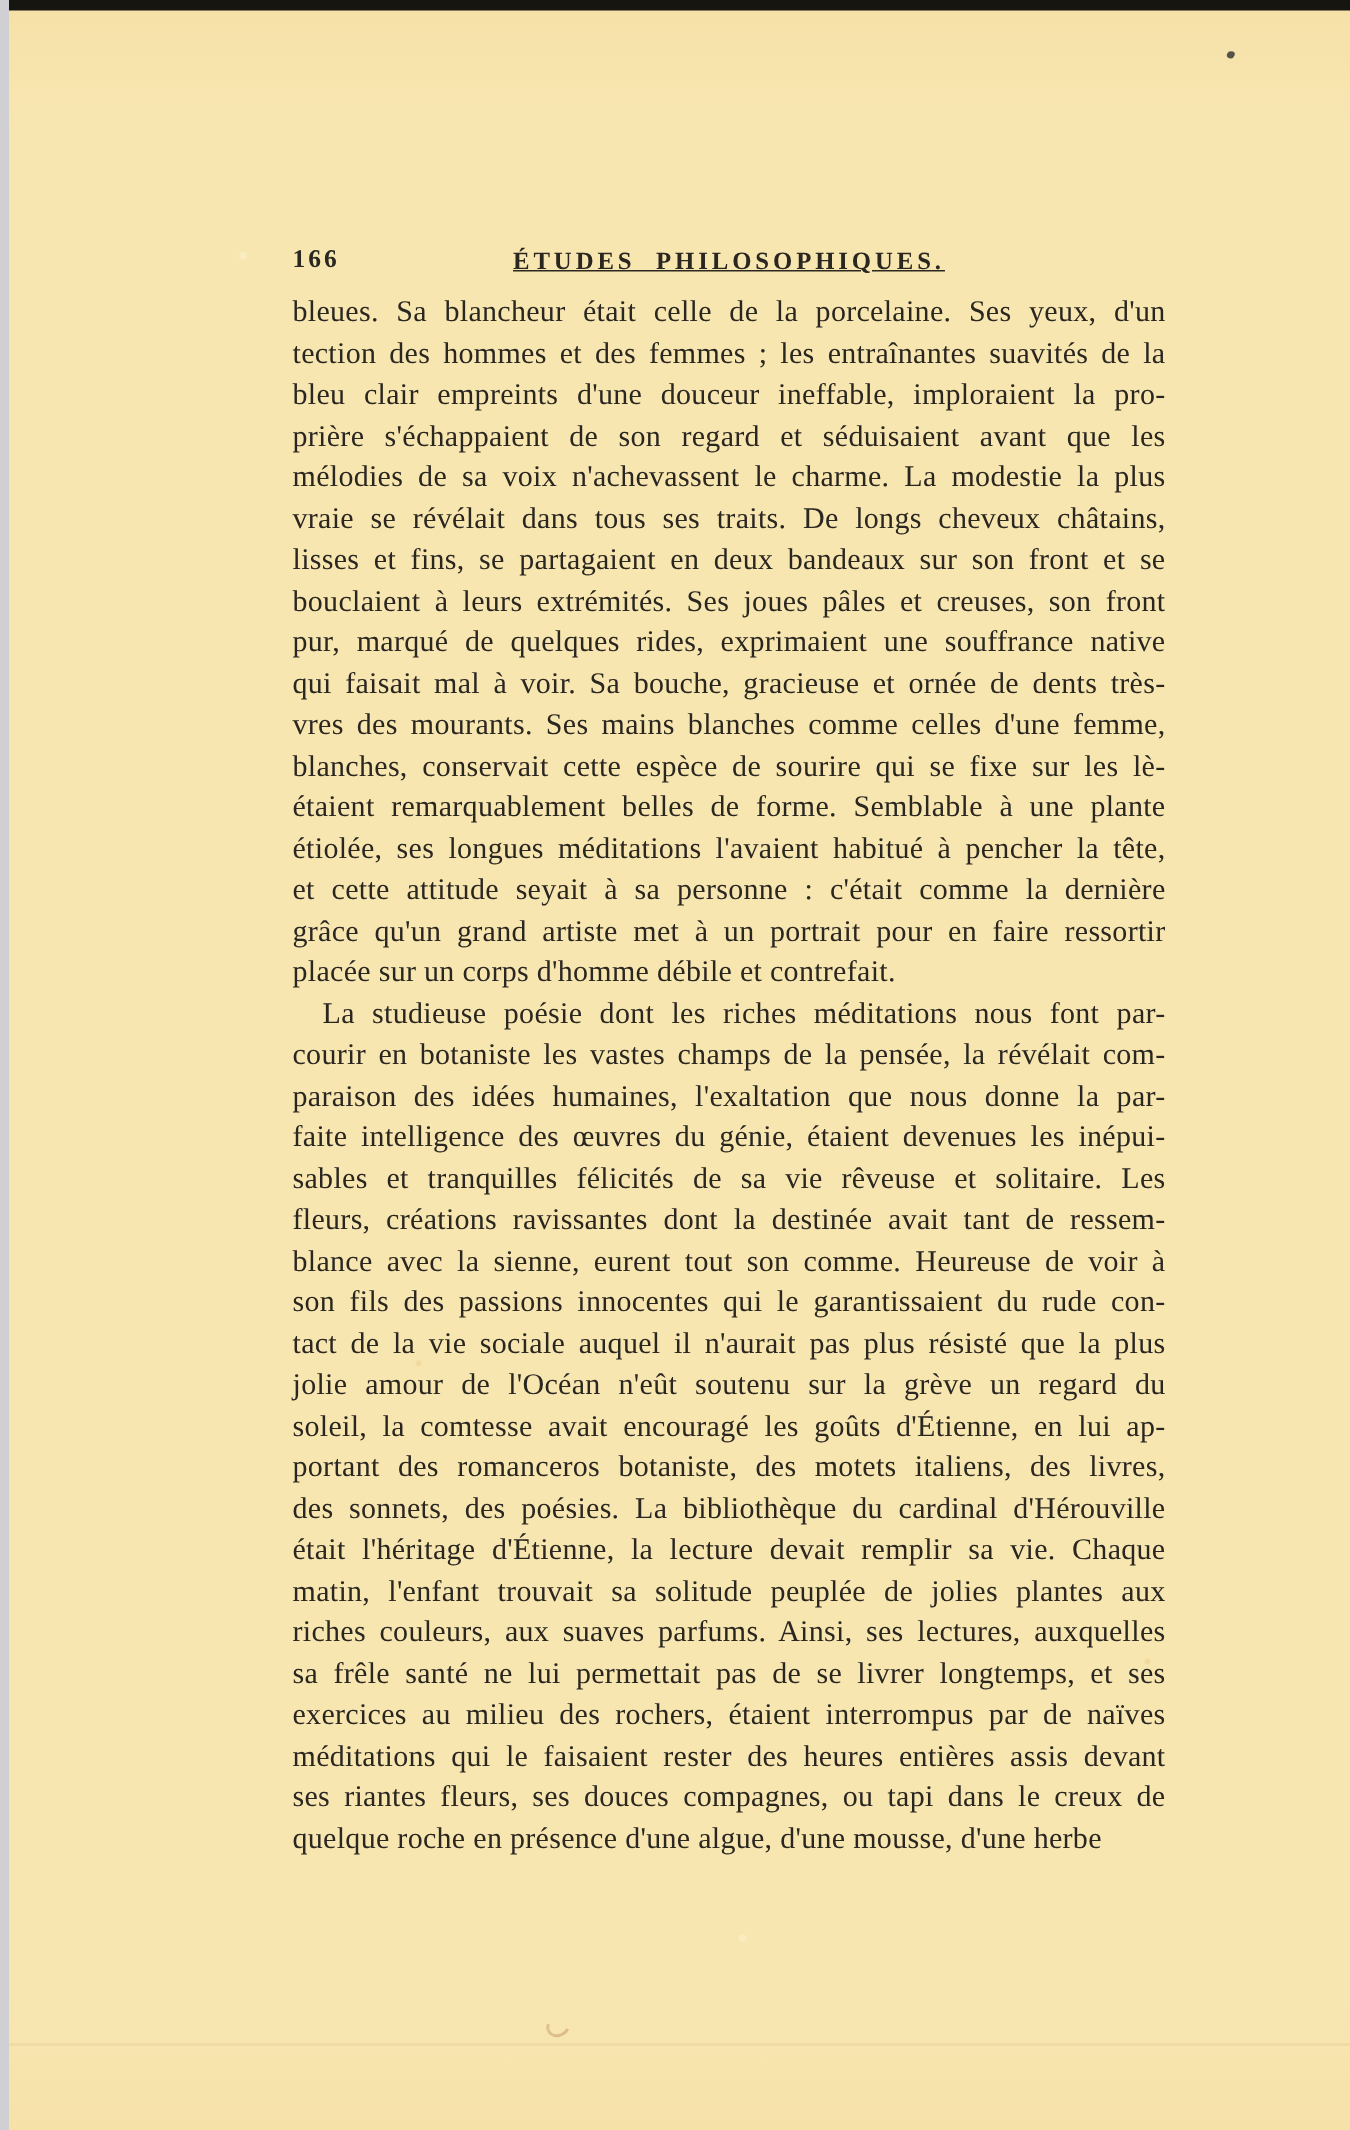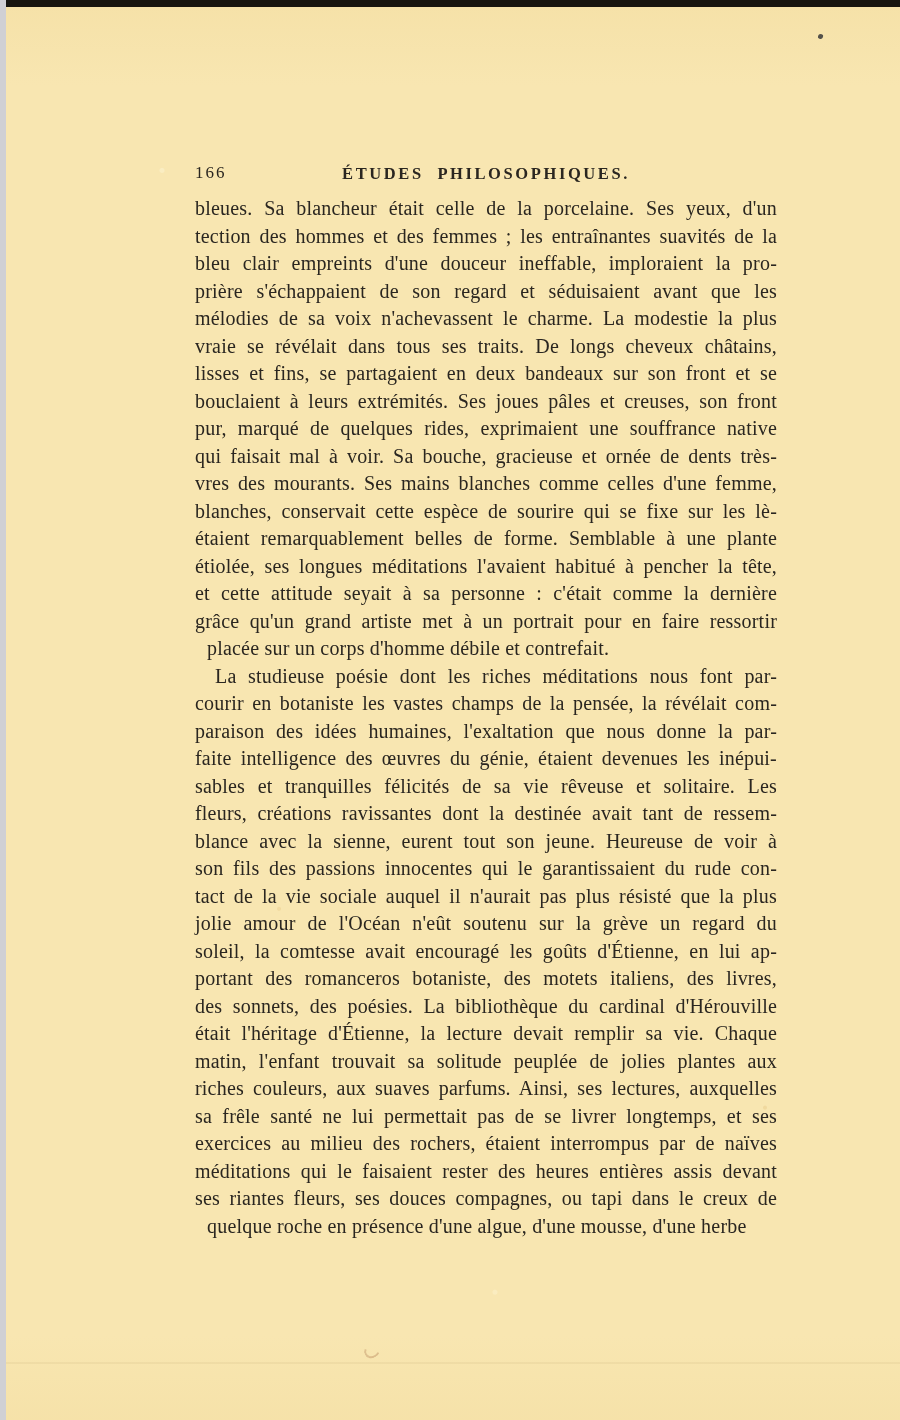--- a/index.html
+++ b/index.html
@@ -25,39 +25,39 @@
   .left-strip{
     position:absolute;top:0;left:0;width:6px;height:1420px;
     background:var(--strip,#d0d0d4);
     z-index:3;
   }
   .header{
     position:absolute;top:163px;left:195px;width:582px;height:22px;
   }
   .folio{
     position:absolute;left:0;top:0;
-    font-size:17px;font-weight:normal;letter-spacing:2px;
+    font-size:17px;font-weight:bold;letter-spacing:2px;
   }
   .running-title{
     position:absolute;left:0;right:0;top:1px;
     text-align:center;
     font-size:16.5px;font-weight:bold;
-    letter-spacing:2.6px;word-spacing:7px;
+    letter-spacing:2.6px;word-spacing:7px;text-decoration:underline;
   }
   .body-text{
     position:absolute;top:195px;left:195px;width:582px;
   }
   .line{
     height:27.5px;line-height:27.5px;
     font-size:20px;letter-spacing:0.2px;
     text-align:justify;text-align-last:justify;
     text-justify:inter-word;
     white-space:normal;overflow:visible;
   }
-  .line.para-end{text-align-last:left;margin-left:12px;}
+  .line.para-end{text-align-last:left;}
   .line.indent{text-indent:20px;}
   .it{}
   .speck-dark{
     position:absolute;left:818px;top:34px;width:5px;height:5px;
     background:#55524a;border-radius:60% 40% 55% 45%;
     transform:rotate(20deg);
   }
   .curl-mark{
     position:absolute;left:364px;top:1344px;width:12px;height:10px;
     border:2px solid rgba(186,140,95,.45);
@@ -102,21 +102,21 @@
     <div class="line">étiolée, ses longues méditations l'avaient habitué à pencher la tête,</div>
     <div class="line">et cette attitude seyait à sa personne : c'était comme la dernière</div>
     <div class="line">grâce qu'un grand artiste met à un portrait pour en faire ressortir</div>
     <div class="line para-end">placée sur un corps d'homme débile et contrefait.</div>
     <div class="line indent">La studieuse poésie dont les riches méditations nous font par-</div>
     <div class="line">courir en botaniste les vastes champs de la pensée, la révélait com-</div>
     <div class="line">paraison des idées humaines, l'exaltation que nous donne la par-</div>
     <div class="line">faite intelligence des œuvres du génie, étaient devenues les inépui-</div>
     <div class="line">sables et tranquilles félicités de sa vie rêveuse et solitaire. Les</div>
     <div class="line">fleurs, créations ravissantes dont la destinée avait tant de ressem-</div>
-    <div class="line">blance avec la sienne, eurent tout son jeune. Heureuse de voir à</div>
+    <div class="line">blance avec la sienne, eurent tout son comme. Heureuse de voir à</div>
     <div class="line">son fils des passions innocentes qui le garantissaient du rude con-</div>
     <div class="line">tact de la vie sociale auquel il n'aurait pas plus résisté que la plus</div>
     <div class="line">jolie amour de l'Océan n'eût soutenu sur la grève un regard du</div>
     <div class="line">soleil, la comtesse avait encouragé les goûts d'Étienne, en lui ap-</div>
     <div class="line"><span>portant des </span><span class="it">romanceros</span><span> botaniste, des </span><span class="it">motets</span><span> italiens, des livres,</span></div>
     <div class="line">des sonnets, des poésies. La bibliothèque du cardinal d'Hérouville</div>
     <div class="line">était l'héritage d'Étienne, la lecture devait remplir sa vie. Chaque</div>
     <div class="line">matin, l'enfant trouvait sa solitude peuplée de jolies plantes aux</div>
     <div class="line">riches couleurs, aux suaves parfums. Ainsi, ses lectures, auxquelles</div>
     <div class="line">sa frêle santé ne lui permettait pas de se livrer longtemps, et ses</div>

